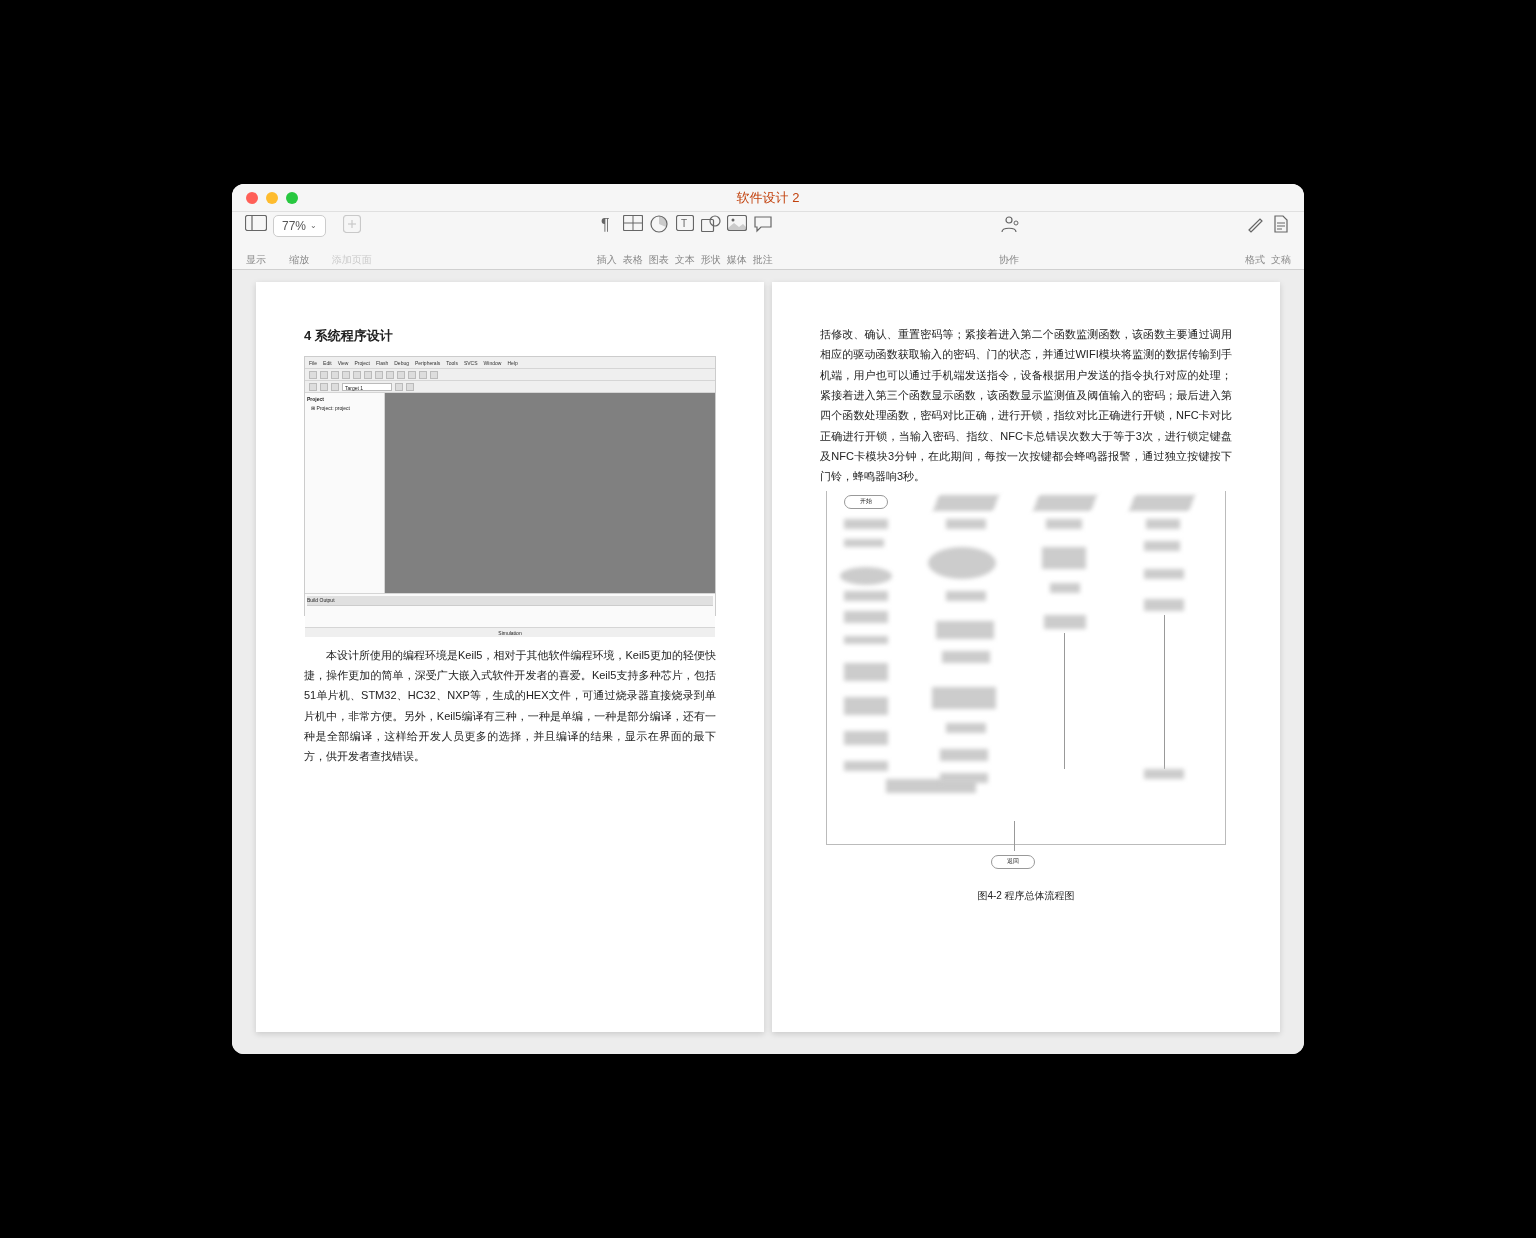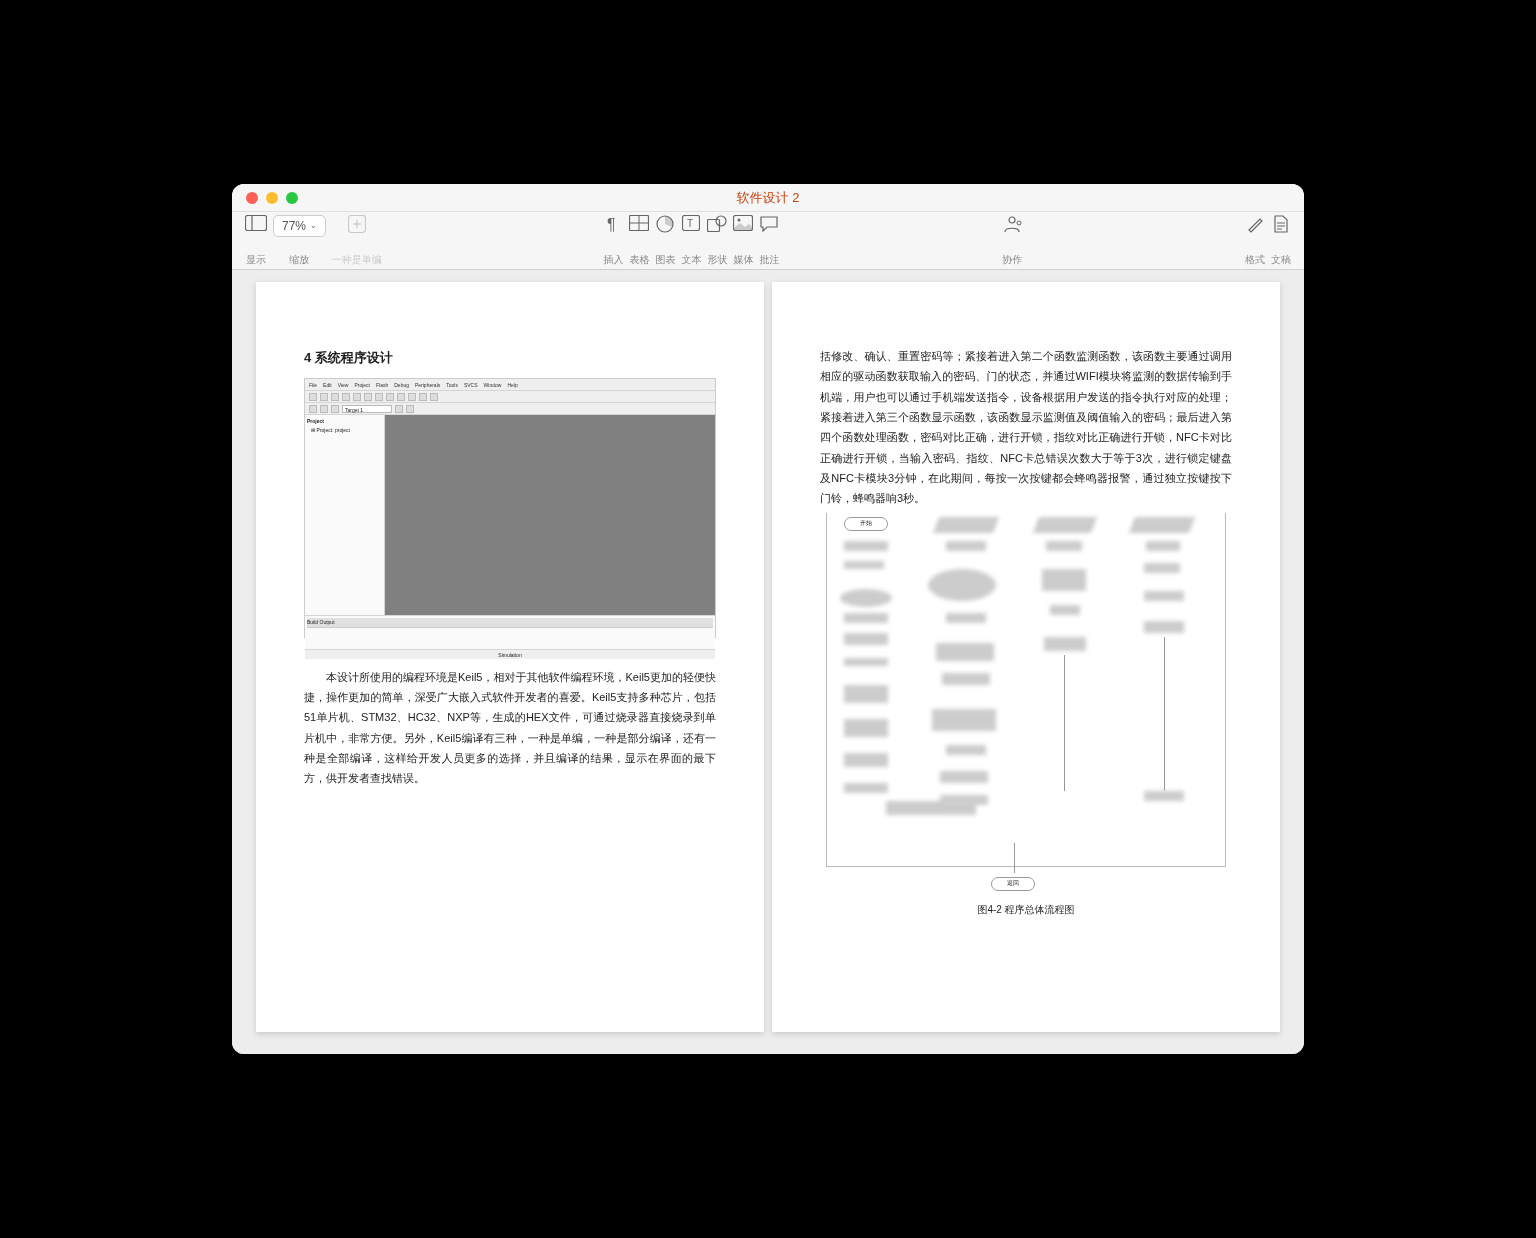--- a/index.html
+++ b/index.html
@@ -92,21 +92,21 @@
       display: flex;
       justify-content: center;
       padding: 12px 0;
       gap: 8px;
     }
     .page {
       width: 508px;
       height: 750px;
       background: #fff;
       box-shadow: 0 2px 6px rgba(0,0,0,0.15);
-      padding: 64px 48px;
+      padding: 42px 48px;
       font-size: 11px;
       color: #222;
       line-height: 1.85;
       overflow: hidden;
     }
     .page h3 { font-size: 13px; font-weight: 600; margin-bottom: 8px; }
     .page h4 { font-size: 12px; font-weight: 600; margin: 6px 0; }
     .page p { text-indent: 2em; text-align: justify; }
     .figure-shot {
       width: 100%;
@@ -225,21 +225,21 @@
       <div class="tb-label">缩放</div>
     </div>
     <div class="tb-group" style="opacity:0.4">
       <div class="tb-icon">
         <svg width="18" height="18" viewBox="0 0 18 18">
             <rect x="0.5" y="0.5" width="17" height="17" rx="3" fill="none" stroke="#888" stroke-width="1.2"></rect>
             <line x1="9" y1="5" x2="9" y2="13" stroke="#888" stroke-width="1.2"></line>
             <line x1="5" y1="9" x2="13" y2="9" stroke="#888" stroke-width="1.2"></line>
           </svg>
       </div>
-      <div class="tb-label">一种是单编</div>
+      <div class="tb-label">添加页面</div>
     </div>
 
     <div class="tb-flex"></div>
 
     <div class="tb-group">
       <div class="tb-icon">
         <svg width="16" height="18" viewBox="0 0 16 18">
             <text x="2" y="15" font-size="16" fill="#666">¶</text>
           </svg>
       </div>
@@ -438,16 +438,16 @@
         <div class="fc-blur" style="left:320px;top:28px;width:34px;height:10px"></div>
         <div class="fc-blur" style="left:318px;top:50px;width:36px;height:10px"></div>
         <div class="fc-blur" style="left:318px;top:78px;width:40px;height:10px"></div>
         <div class="fc-blur" style="left:318px;top:108px;width:40px;height:12px"></div>
         <div class="fc-line" style="left:338px;top:124px;width:1px;height:154px"></div>
         <div class="fc-blur" style="left:318px;top:278px;width:40px;height:10px"></div>
 
         <div class="fc-start" style="left:165px;bottom:2px">返回</div>
         <div class="fc-line" style="left:188px;bottom:20px;width:1px;height:30px"></div>
       </div>
-      <div class="caption" style="margin-top:8px">图4-2  程序总体流程图</div>
+      <div class="caption" style="margin-top:16px">图4-2  程序总体流程图</div>
     </div>
   </div>
 </div>
 
 </body></html>

